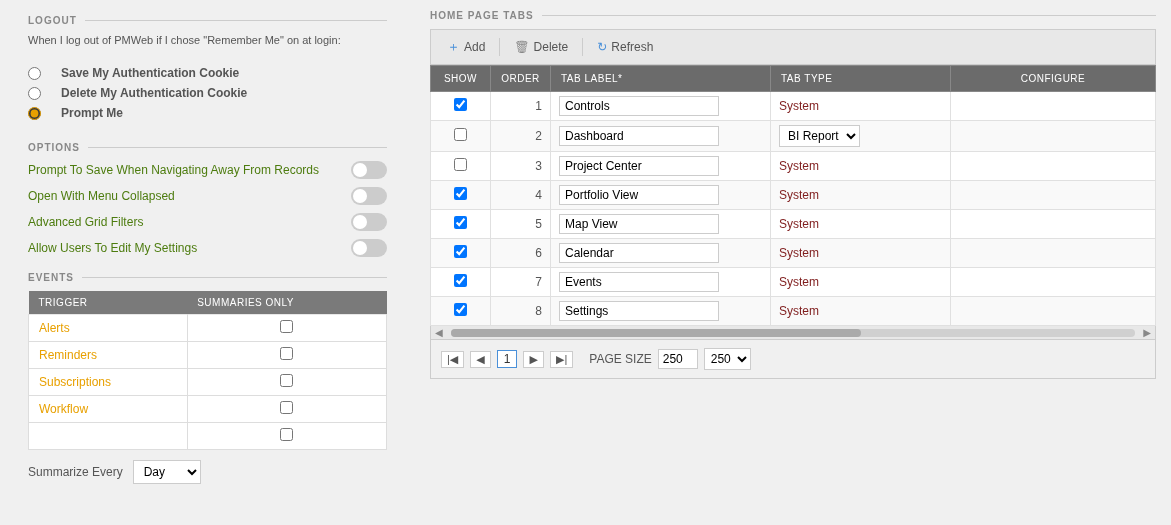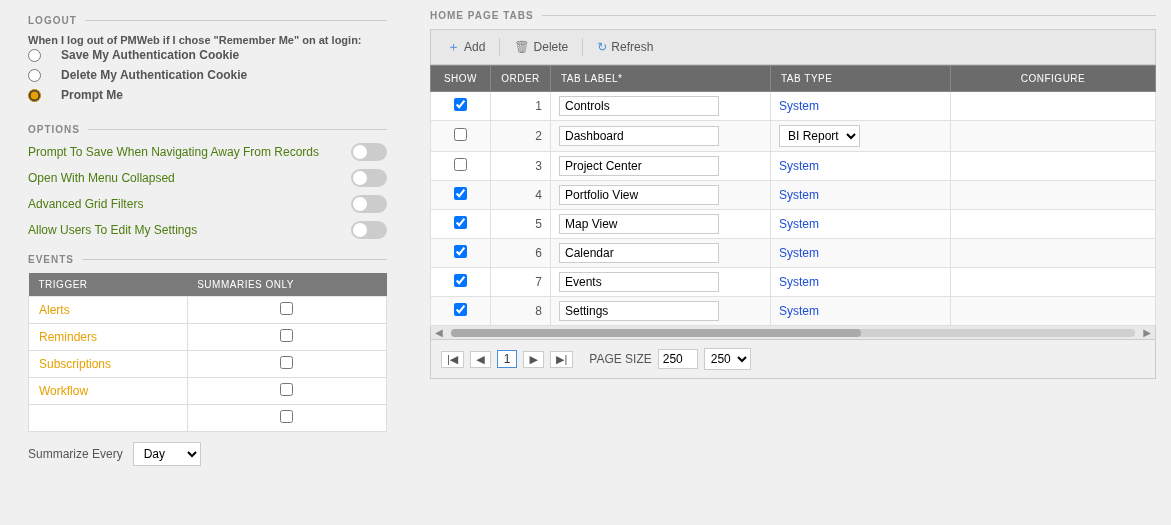--- a/index.html
+++ b/index.html
@@ -4,21 +4,21 @@
   <style>
     * { box-sizing: border-box; margin: 0; padding: 0; }
     body { font-family: Arial, sans-serif; font-size: 12px; background: #f5f5f5; color: #333; }
     .container { display: flex; width: 1171px; min-height: 525px; background: #f0f0f0; }
 
     
     .left-panel { width: 415px; padding: 15px 28px; background: #f0f0f0; }
     .section-header { font-size: 10px; color: #888; font-weight: bold; letter-spacing: 1px; margin-bottom: 8px; display: flex; align-items: center; }
     .section-header::after { content: ''; flex: 1; height: 1px; background: #ccc; margin-left: 8px; }
 
-    .logout-desc { font-size: 11px; color: #555; margin-bottom: 2px; font-weight: bold; }
+    .logout-desc { font-size: 11px; color: #555; margin-bottom: 20px; }
     .radio-group { margin-bottom: 6px; display: flex; align-items: center; gap: 20px; }
     .radio-group input[type="radio"] { accent-color: #e8a000; }
     .radio-group label { font-size: 12px; font-weight: bold; color: #555; }
 
     .options-section { margin-top: 22px; }
     .option-row { display: flex; align-items: center; justify-content: space-between; margin-bottom: 8px; }
     .option-label { font-size: 12px; color: #4d7c0f; }
 
     
     .toggle { width: 36px; height: 18px; background: #ccc; border-radius: 10px; position: relative; cursor: pointer; }
@@ -47,21 +47,21 @@
     .grid-table { width: 100%; border-collapse: collapse; }
     .grid-table thead th { background: #6b6b6b; color: #fff; font-size: 10px; letter-spacing: 0.5px; padding: 7px 10px; text-align: center; font-weight: normal; border: 1px solid #888; }
     .grid-table tbody tr { background: #fff; }
     .grid-table tbody tr:nth-child(even) { background: #f9f9f9; }
     .grid-table tbody td { border: 1px solid #e0e0e0; padding: 4px 8px; font-size: 12px; }
     .grid-table tbody td.center { text-align: center; }
     .grid-table tbody td.order { text-align: right; color: #555; width: 50px; }
 
     .tab-label-input { border: 1px solid #ccc; padding: 2px 5px; font-size: 12px; width: 160px; background: #fff; }
 
-    .tab-type-text { color: #1d4ed8; font-size: 12px; }
+    .tab-type-text { color: #7f1d1d; font-size: 12px; }
     .tab-type-select { border: 1px solid #ccc; padding: 2px 4px; font-size: 12px; background: #fff; }
 
     
     .scrollbar-row { background: #e8e8e8; border: 1px solid #ccc; border-top: none; height: 14px; display: flex; align-items: center; }
     .scrollbar-track { flex: 1; height: 8px; background: #d0d0d0; border-radius: 4px; margin: 0 4px; position: relative; }
     .scrollbar-thumb { width: 60%; height: 8px; background: #aaa; border-radius: 4px; }
 
     
     .pagination-bar { display: flex; align-items: center; gap: 6px; background: #f0f0f0; padding: 8px 10px; border: 1px solid #ccc; border-top: none; }
     .page-nav-btn { background: none; border: 1px solid #ccc; cursor: pointer; padding: 1px 5px; font-size: 11px; color: #555; background: #fff; }

